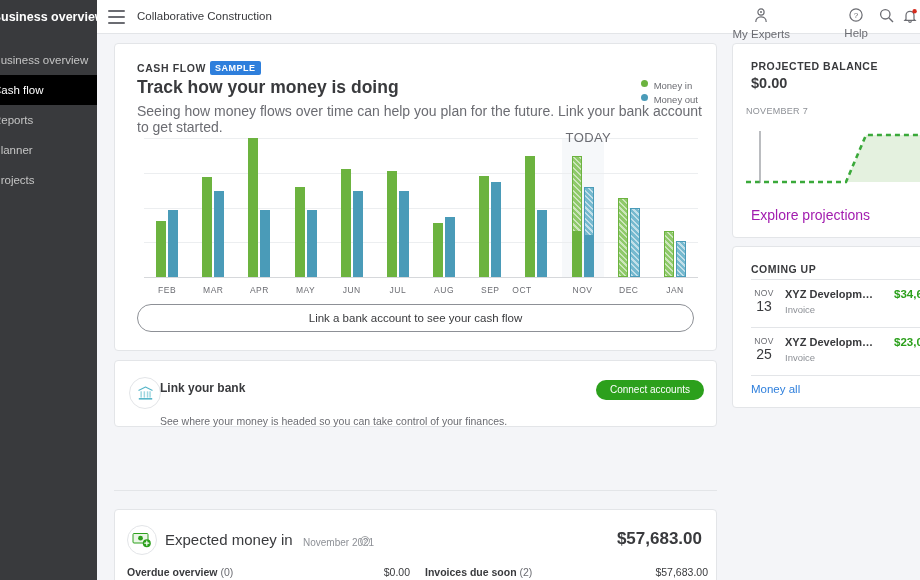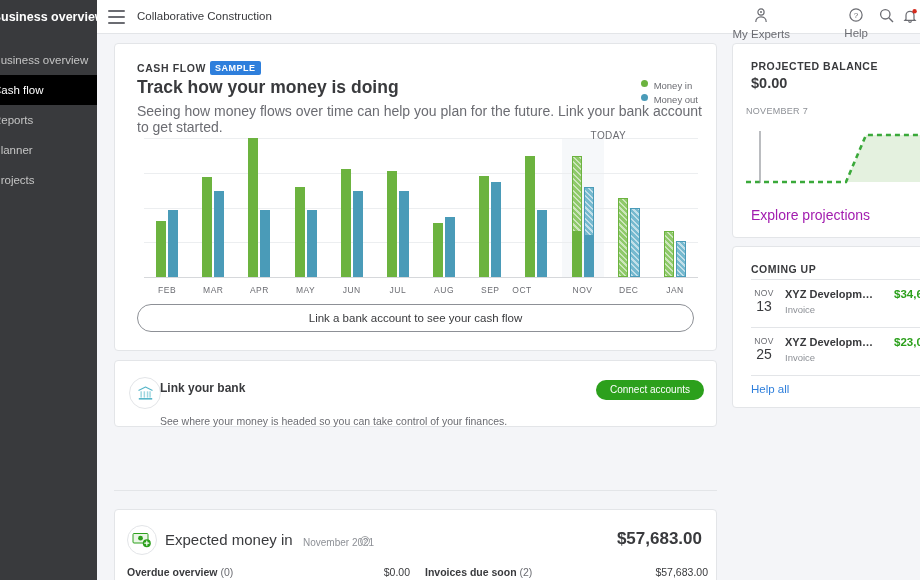--- a/index.html
+++ b/index.html
@@ -101,22 +101,22 @@
   .legend { position: absolute; right: 18px; top: 36px; }
   .legend-row {
     display: flex; align-items: flex-start; gap: 6px;
     font-size: 9.5px; color: #6b6c72; margin-bottom: 3px;
   }
   .dot { width: 7px; height: 7px; border-radius: 50%; display: inline-block; }
 
   
   #chart { position: absolute; left: 11px; top: 86px; width: 580px; height: 180px; }
   .today-lbl {
-    position: absolute; font-size: 10px; color: #6b6c72;
-    letter-spacing: .4px; white-space: nowrap; margin-left: 25px;
+    position: absolute; font-size: 13px; color: #6b6c72;
+    letter-spacing: .4px; white-space: nowrap;
   }
   .gridline { position: absolute; left: 18px; right: 8px; height: 1px; background: #eceef0; }
   .axisline { position: absolute; left: 18px; right: 8px; height: 1px; background: #d6d8db; }
   .today-band { position: absolute; background: #f6f8fa; }
   .bar { position: absolute; bottom: 0; }
   .bar.green  { background: #6cb33f; }
   .bar.blue   { background: #4a9bb8; }
   .bar.proj-green {
     background-color: #8fc96a;
     background-image: repeating-linear-gradient(45deg,
@@ -472,17 +472,17 @@
           <div class="cu-row" style="top: 87px;">
             <div class="cu-mon">NOV</div>
             <div class="cu-day">25</div>
             <div class="cu-name">XYZ Developm…</div>
             <div class="cu-type">Invoice</div>
             <div class="cu-amt">$23,000</div>
           </div>
           <div class="cu-div" style="top: 80px;"></div>
           <div class="cu-div" style="top: 128px;"></div>
         </div>
-      <div class="cu-viewall">Help all</div>
+      <div class="cu-viewall">Money all</div>
     </section>
 
   </div>
 </div>
 
 </body></html>

